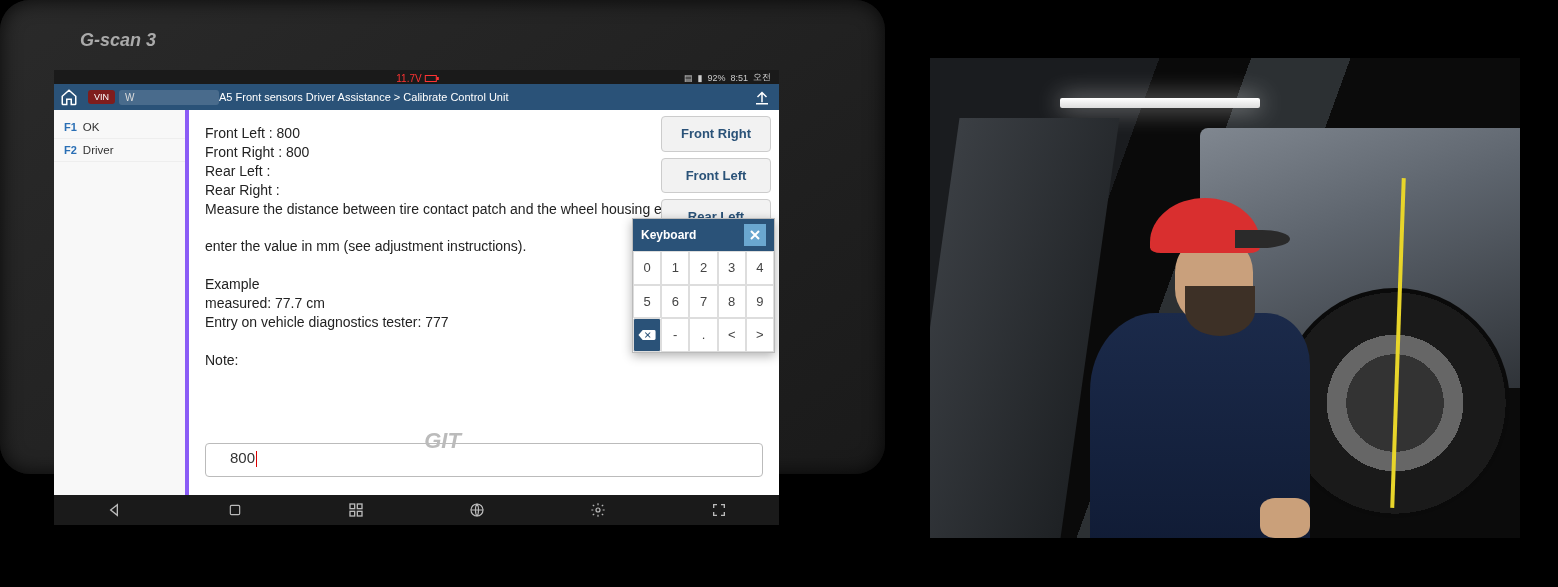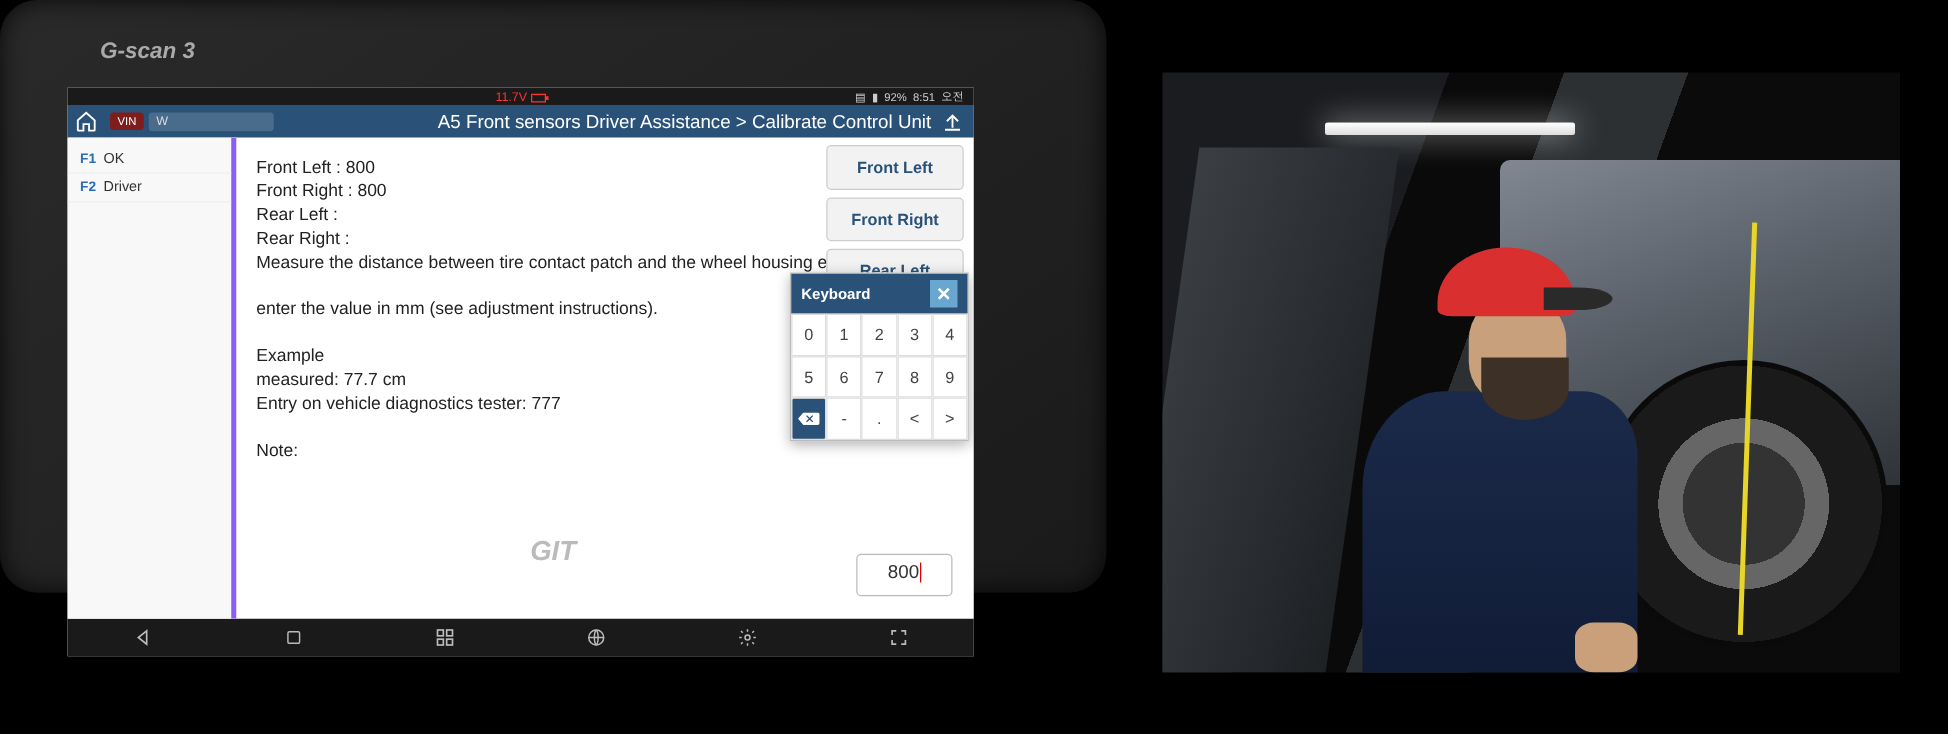--- a/index.html
+++ b/index.html
@@ -91,22 +91,22 @@
     background: rgba(255,255,255,0.15);
     margin-left: 4px;
     padding: 2px 6px;
     border-radius: 3px;
     width: 100px;
     font-size: 10px;
     color:#ddd;
   }
   .breadcrumb {
     flex: 1;
-    text-align: right;
-    font-size: 15px;
+    text-align: left;
+    font-size: 11px;
     font-weight: 500;
   }
   .upload-btn {
     width: 34px;
     display: flex;
     align-items: center;
     justify-content: center;
     cursor: pointer;
   }
 
@@ -130,21 +130,21 @@
     cursor: pointer;
     border-bottom: 1px solid #eee;
   }
   .fkey { color: #2a6fb5; font-weight: bold; margin-right: 6px; font-size:11px; }
   .flabel { color: #333; }
 
   .content {
     flex: 1;
     padding: 14px 16px 8px 16px;
     display: flex;
-    flex-direction: row;
+    flex-direction: column;
     position: relative;
     font-size: 14px;
     line-height: 1.35;
     color: #222;
   }
   .content .txt p { margin: 0; }
 
   .input-row {
     margin-top: auto;
     margin-bottom: 10px;
@@ -390,22 +390,22 @@
           <p>enter the value in mm (see adjustment instructions).</p>
           <p>&nbsp;</p>
           <p>Example</p>
           <p>measured: 77.7 cm</p>
           <p>Entry on vehicle diagnostics tester: 777</p>
           <p>&nbsp;</p>
           <p>Note:</p>
         </div>
 
         <div class="right-panel">
+          <div class="rp-btn">Front Right</div>
           <div class="rp-btn">Front Left</div>
-          <div class="rp-btn">Front Right</div>
           <div class="rp-btn">Rear Left</div>
         </div>
 
         <div class="keyboard">
           <div class="kb-header">
             <span>Keyboard</span>
             <span class="kb-close">
               <svg width="12" height="12" viewBox="0 0 12 12" stroke="#fff" stroke-width="2">
                   <path d="M2 2l8 8M10 2l-8 8"></path>
                 </svg>

